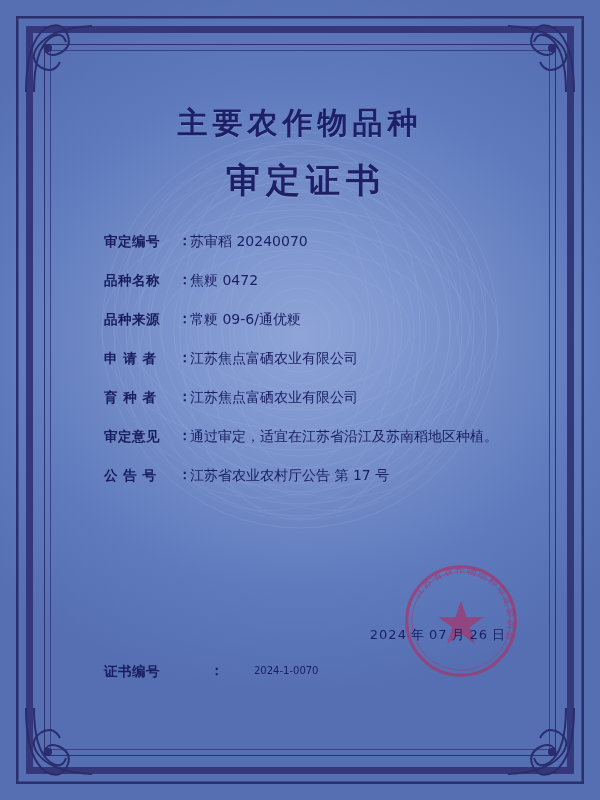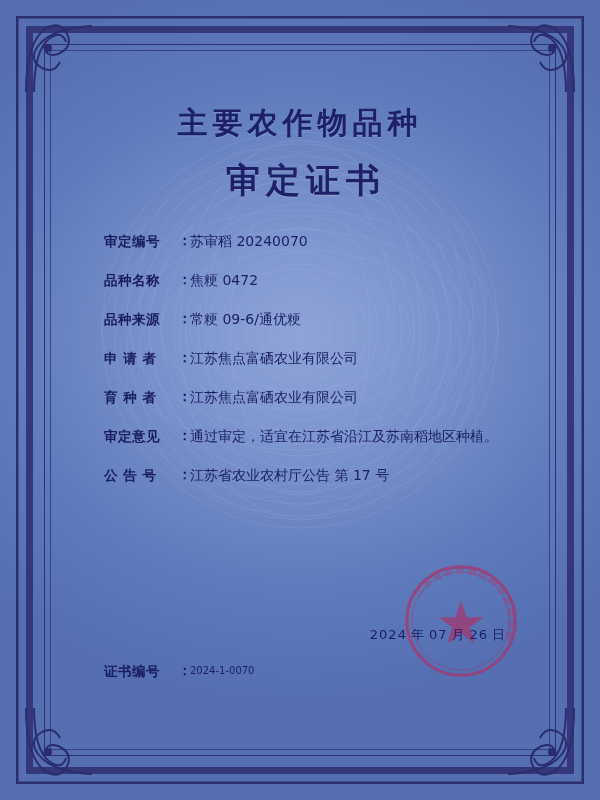--- a/index.html
+++ b/index.html
@@ -165,20 +165,21 @@
   .date-line span { margin: 0 2px; }
 
   
   .cert-no {
     position: absolute;
     left: 104px;
     top: 662px;
     display: flex;
     align-items: center;
     color: #191c5e;
+    gap: 32px;
   }
   .cert-no .field-label { width: 74px; }
   .cert-no .field-value { font-size: 10px; }
 </style>
 </head>
 <body>
 
 <div id="certificate">
 
   <svg class="guilloche" viewBox="0 0 430 430" aria-hidden="true">

